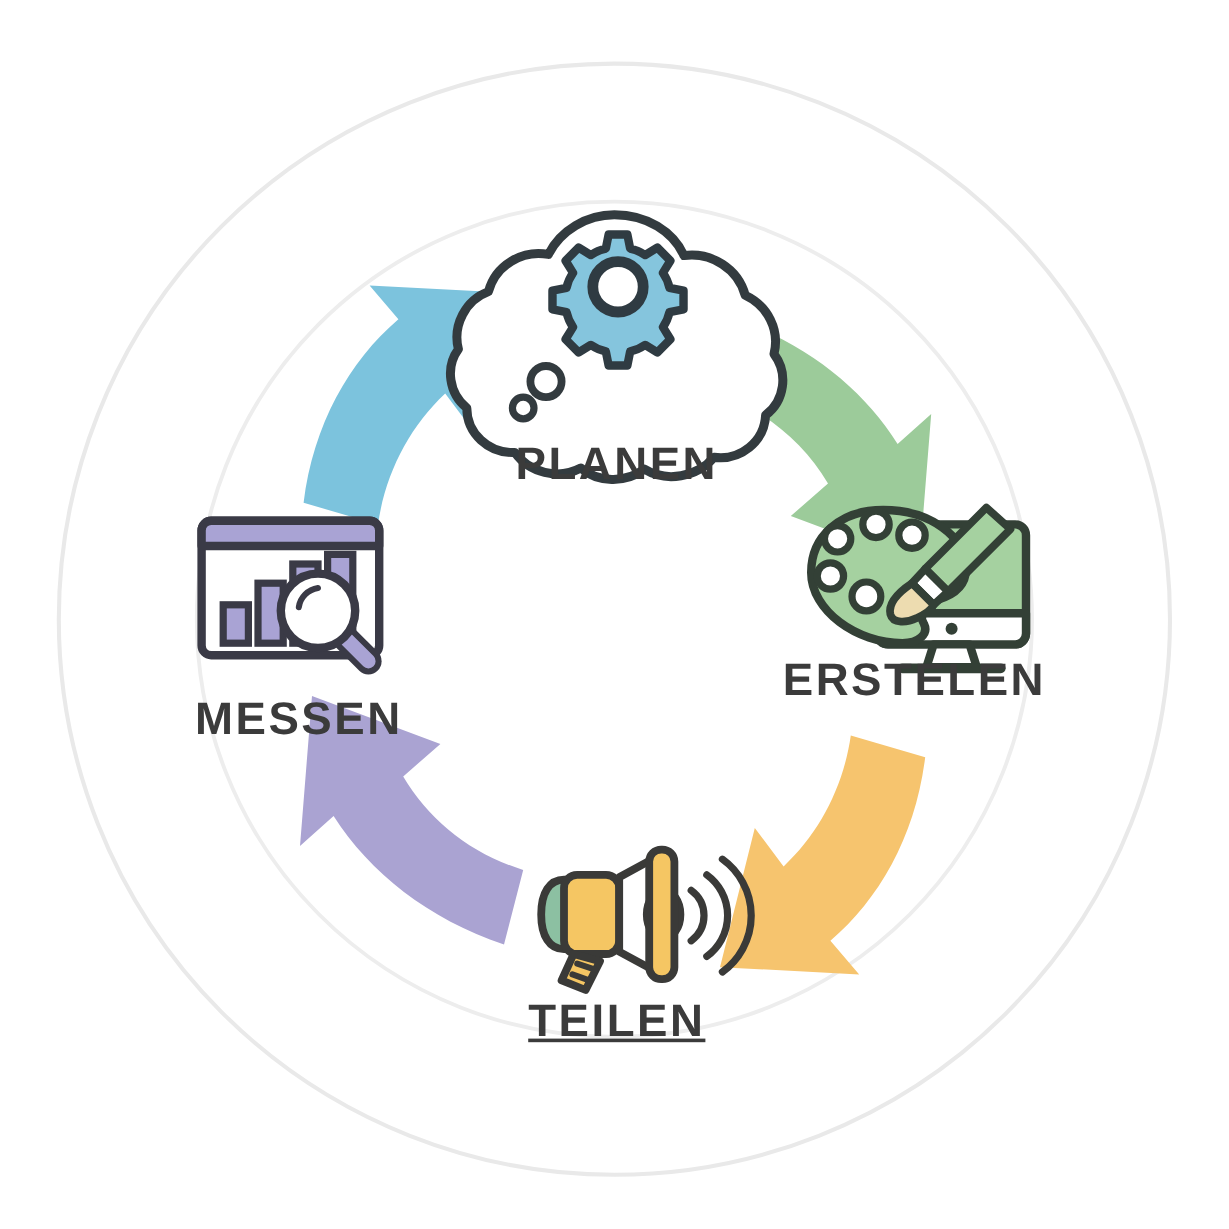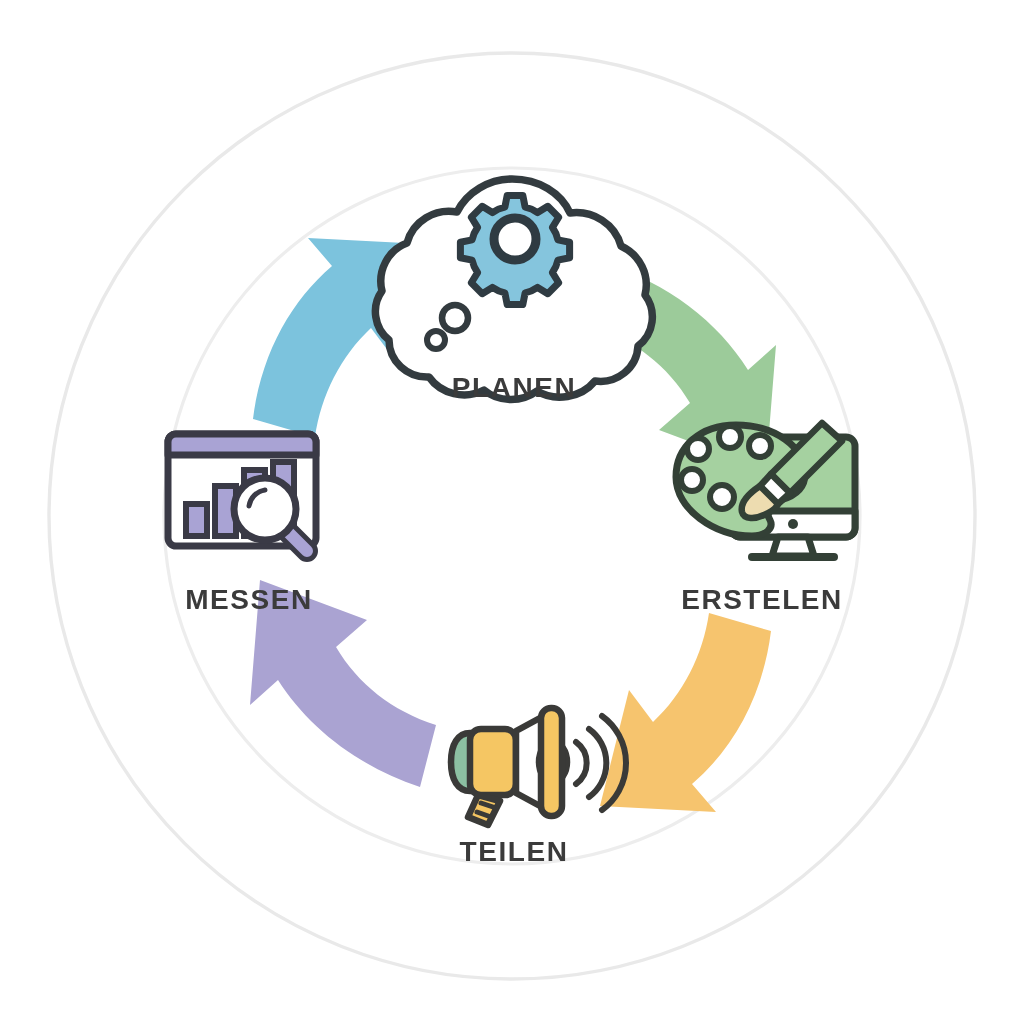--- a/index.html
+++ b/index.html
@@ -24,31 +24,31 @@
     top: 0;
     left: 0;
     width: 1024px;
     height: 1024px;
     display: block;
   }
   .stage-label {
     position: absolute;
     font-family: "Liberation Sans", sans-serif;
     font-weight: 700;
-    font-size: 28px;
+    font-size: 38px;
     letter-spacing: 0.055em;
     color: #3b3b3b;
     white-space: nowrap;
     text-align: center;
     transform: translate(-50%, -50%);
     user-select: none;
   }
   #label-planen   { left: 514px; top: 388px; }
-  #label-erstelen { left: 762px; top: 600px; }
-  #label-teilen   { left: 514px; top: 852px; }
+  #label-erstelen { left: 762px; top: 568px; }
+  #label-teilen   { left: 514px; top: 852px; text-decoration: underline; }
   #label-messen   { left: 249px; top: 600px; text-align: center; }
 </style>
 </head>
 <body>
 
 <div id="canvas">
 
   <svg id="diagram-svg" viewBox="0 0 1024 1024">
 
     <circle cx="512" cy="516" r="463" fill="none" stroke="#e9e9e9" stroke-width="3.4"></circle>

